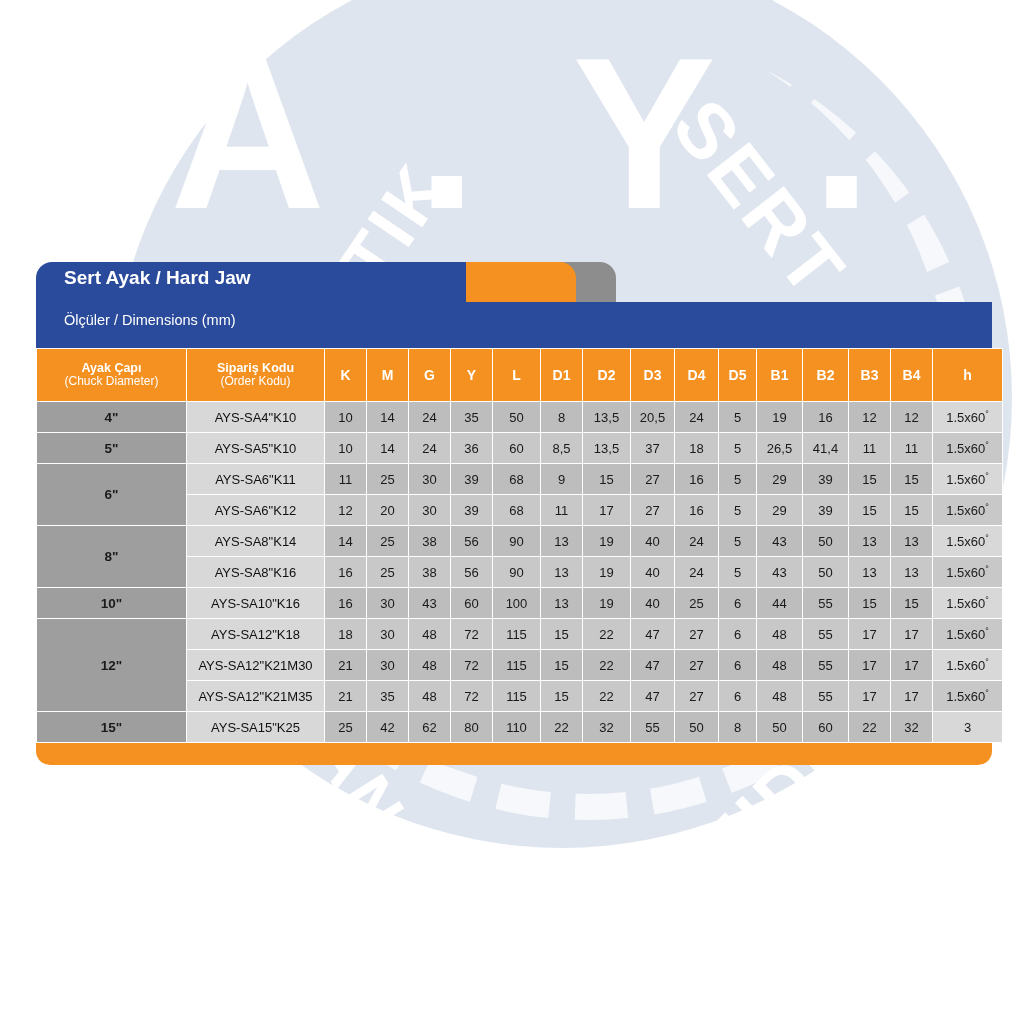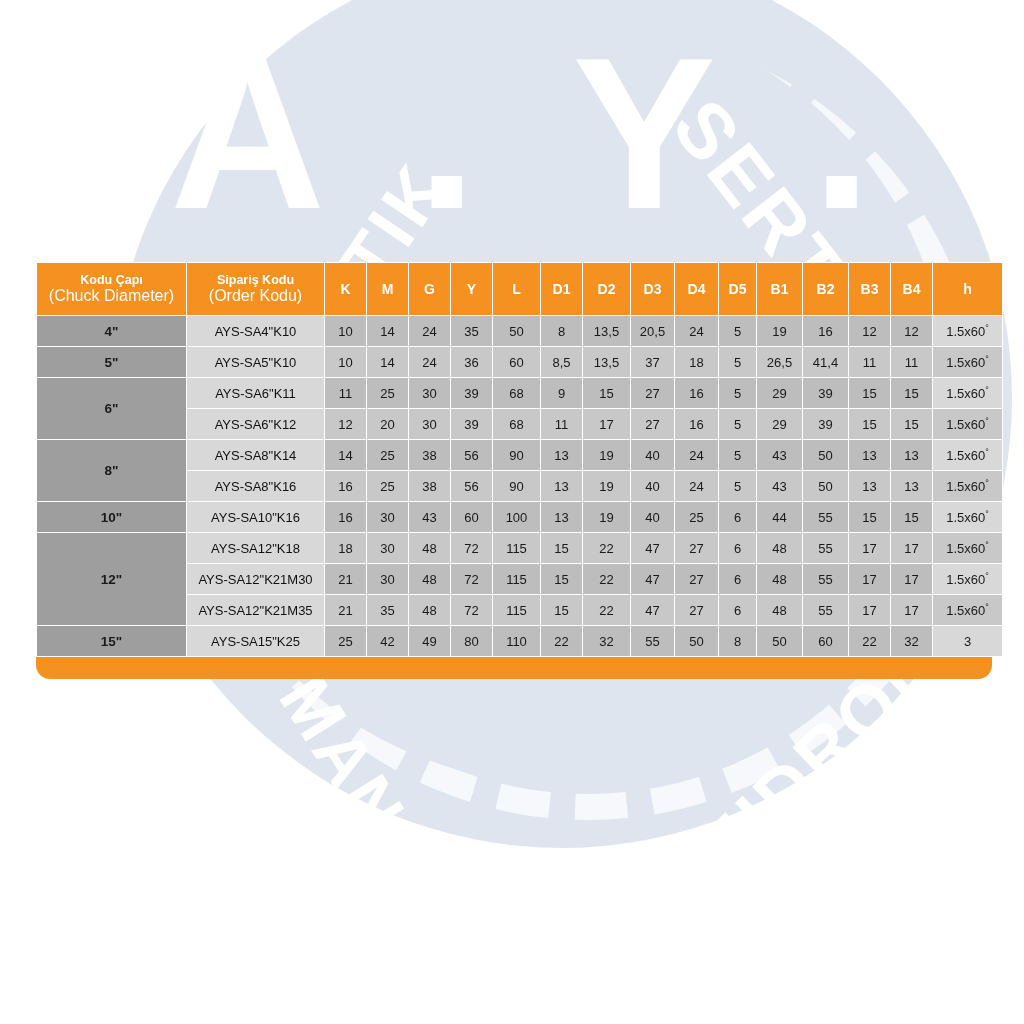--- a/index.html
+++ b/index.html
@@ -171,21 +171,21 @@
     font-size: 14px;
     height: 52px;
     line-height: 1.15;
   }
   thead th.wide {
     font-size: 12.5px;
     font-weight: bold;
   }
   thead th.wide .sub {
     font-weight: normal;
-    font-size: 16px;
+    font-size: 12px;
     display: block;
   }
   td.chuck {
     background: #9e9e9e;
     font-weight: bold;
     font-size: 13.5px;
     color: #1a1a1a;
   }
   td.code {
     background: #d8d8d8;
@@ -225,20 +225,27 @@
   <div class="wm-circle-inner"></div>
   <div class="wm-text wm-ays">A . Y . S</div>
   <div class="wm-text wm-arc1">SERT AYAK</div>
   <div class="wm-text wm-arc2">HIDROLIK</div>
   <div class="wm-text wm-arc3">EKIPMAN</div>
   <div class="wm-text wm-arc4">PNOMATIK</div>
 </div>
 
 <div id="card">
 
+  <div class="header-wrap">
+    <div class="header-gray"></div>
+    <div class="header-orange"></div>
+    <div class="header-blue"></div>
+    <div class="header-title">Sert Ayak / Hard Jaw</div>
+    <div class="header-sub">Ölçüler / Dimensions (mm)</div>
+  </div>
 
   <table>
     <colgroup>
       <col style="width:150px">
       <col style="width:138px">
       <col style="width:42px">
       <col style="width:42px">
       <col style="width:42px">
       <col style="width:42px">
       <col style="width:48px">
@@ -249,21 +256,21 @@
       <col style="width:38px">
       <col style="width:46px">
       <col style="width:46px">
       <col style="width:42px">
       <col style="width:42px">
       <col style="width:70px">
     </colgroup>
     <thead>
       <tr>
         <th class="wide">
-          <span>Kodu Çapı</span>
+          <span>Ayak Çapı</span>
           <span class="sub">(Chuck Diameter)</span>
         </th>
         <th class="wide">
           <span>Sipariş Kodu</span>
           <span class="sub">(Order Kodu)</span>
         </th>
         <th>K</th>
         <th>M</th>
         <th>G</th>
         <th>Y</th>
@@ -465,21 +472,21 @@
           <td class="val">55</td>
           <td class="val">17</td>
           <td class="val">17</td>
           <td class="val light">1.5x60<span class="sup">°</span></td>
         </tr>
         <tr>
           <td class="chuck" rowspan="1">15"</td>
           <td class="code">AYS-SA15"K25</td>
           <td class="val">25</td>
           <td class="val">42</td>
-          <td class="val">49</td>
+          <td class="val">62</td>
           <td class="val">80</td>
           <td class="val">110</td>
           <td class="val">22</td>
           <td class="val">32</td>
           <td class="val">55</td>
           <td class="val">50</td>
           <td class="val">8</td>
           <td class="val">50</td>
           <td class="val">60</td>
           <td class="val">22</td>

